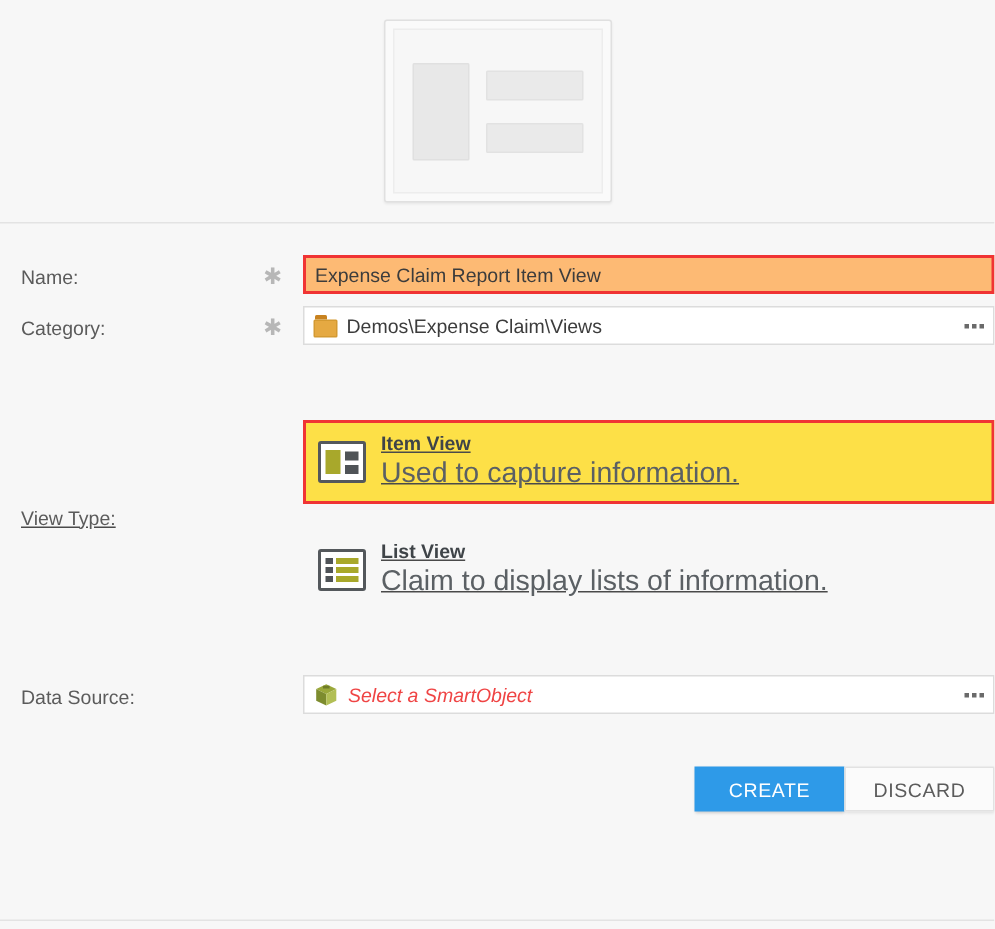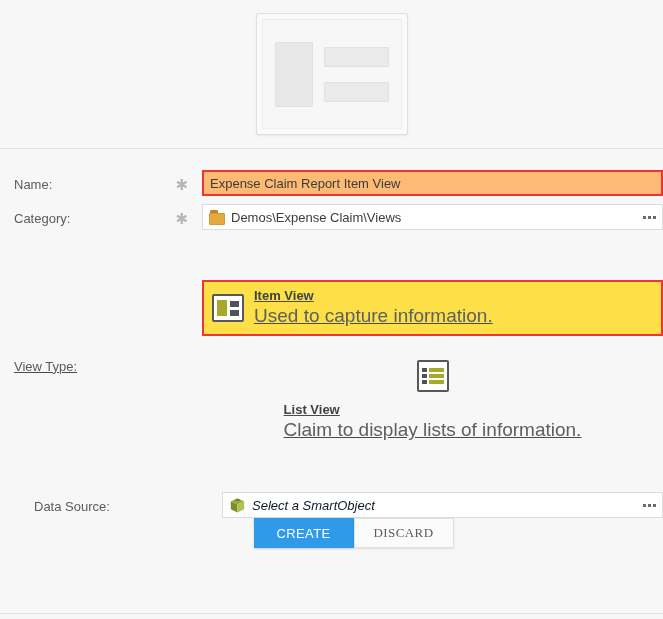--- a/index.html
+++ b/index.html
@@ -99,21 +99,21 @@
   }
   .field-col {
     flex: 1;
     min-width: 0;
   }
 
   .row-name { margin-top: 21px; }
   .row-desc { margin-top: 8px; }
   .row-cat  { }
   .row-viewtype { margin-top: 50px; text-decoration: underline; }
-  .row-datasource { margin-top: 42px; margin-left: 20px; }
+  .row-datasource { margin-top: 42px; }
 
   
   .text-input {
     width: 100%;
     box-sizing: border-box;
     height: 26px;
     line-height: 24px;
     background: #fdba74;
     border: 2px solid #f03434;
     color: #3c3c3c;
@@ -153,21 +153,21 @@
   .picker-text {
     flex: 1;
     font-size: 13px;
     color: #3c3c3c;
     padding-left: 6px;
     white-space: nowrap;
     overflow: hidden;
     text-overflow: ellipsis;
   }
   .picker-text.placeholder {
-    color: #0f172a;
+    color: #ef4444;
     font-style: italic;
   }
   .ellipsis-btn {
     width: 22px;
     height: 22px;
     display: flex;
     align-items: center;
     justify-content: center;
     gap: 2px;
     flex: 0 0 22px;
@@ -222,21 +222,20 @@
     padding: 6px 8px;
   }
   .vt-option.selected {
     background: #fde047;
     border: 2px solid #f03434;
   }
   .vt-option.unselected {
     border: 2px solid transparent;
     margin-top: 16px;
     padding-left: 8px;
-    flex-direction: column;
   }
   .vt-icon {
     width: 32px;
     height: 28px;
     flex: 0 0 32px;
     background: #ffffff;
     border: 2px solid #54585c;
     box-sizing: border-box;
     border-radius: 2px;
     display: flex;
@@ -301,21 +300,22 @@
     color: #3f4448;
   }
   .vt-desc {
     font-size: 19px;
     color: #5b6064;
   }
 
   
   .button-bar {
     display: flex;
-    justify-content: center;
+    justify-content: flex-end;
+    margin-top: 35px;
     padding-left: 44px;
   }
   .btn {
     height: 30px;
     min-width: 100px;
     font-family: "Liberation Sans", sans-serif;
     font-size: 13px;
     letter-spacing: 0.4px;
     border: none;
     cursor: pointer;
@@ -324,21 +324,20 @@
   .btn-create {
     background: #2e9ae8;
     color: #ffffff;
     box-shadow: 0 1px 2px rgba(0,0,0,0.18);
   }
   .btn-discard {
     background: #fbfbfb;
     color: #5b5b5b;
     border: 1px solid #e2e2e2;
     box-shadow: 0 1px 2px rgba(0,0,0,0.10);
-    font-family: Liberation Serif, serif;
   }
 
   .bottom-rule {
     position: absolute;
     left: 0;
     bottom: 5px;
     width: 100%;
     height: 1px;
     background: #e3e3e3;
   }

